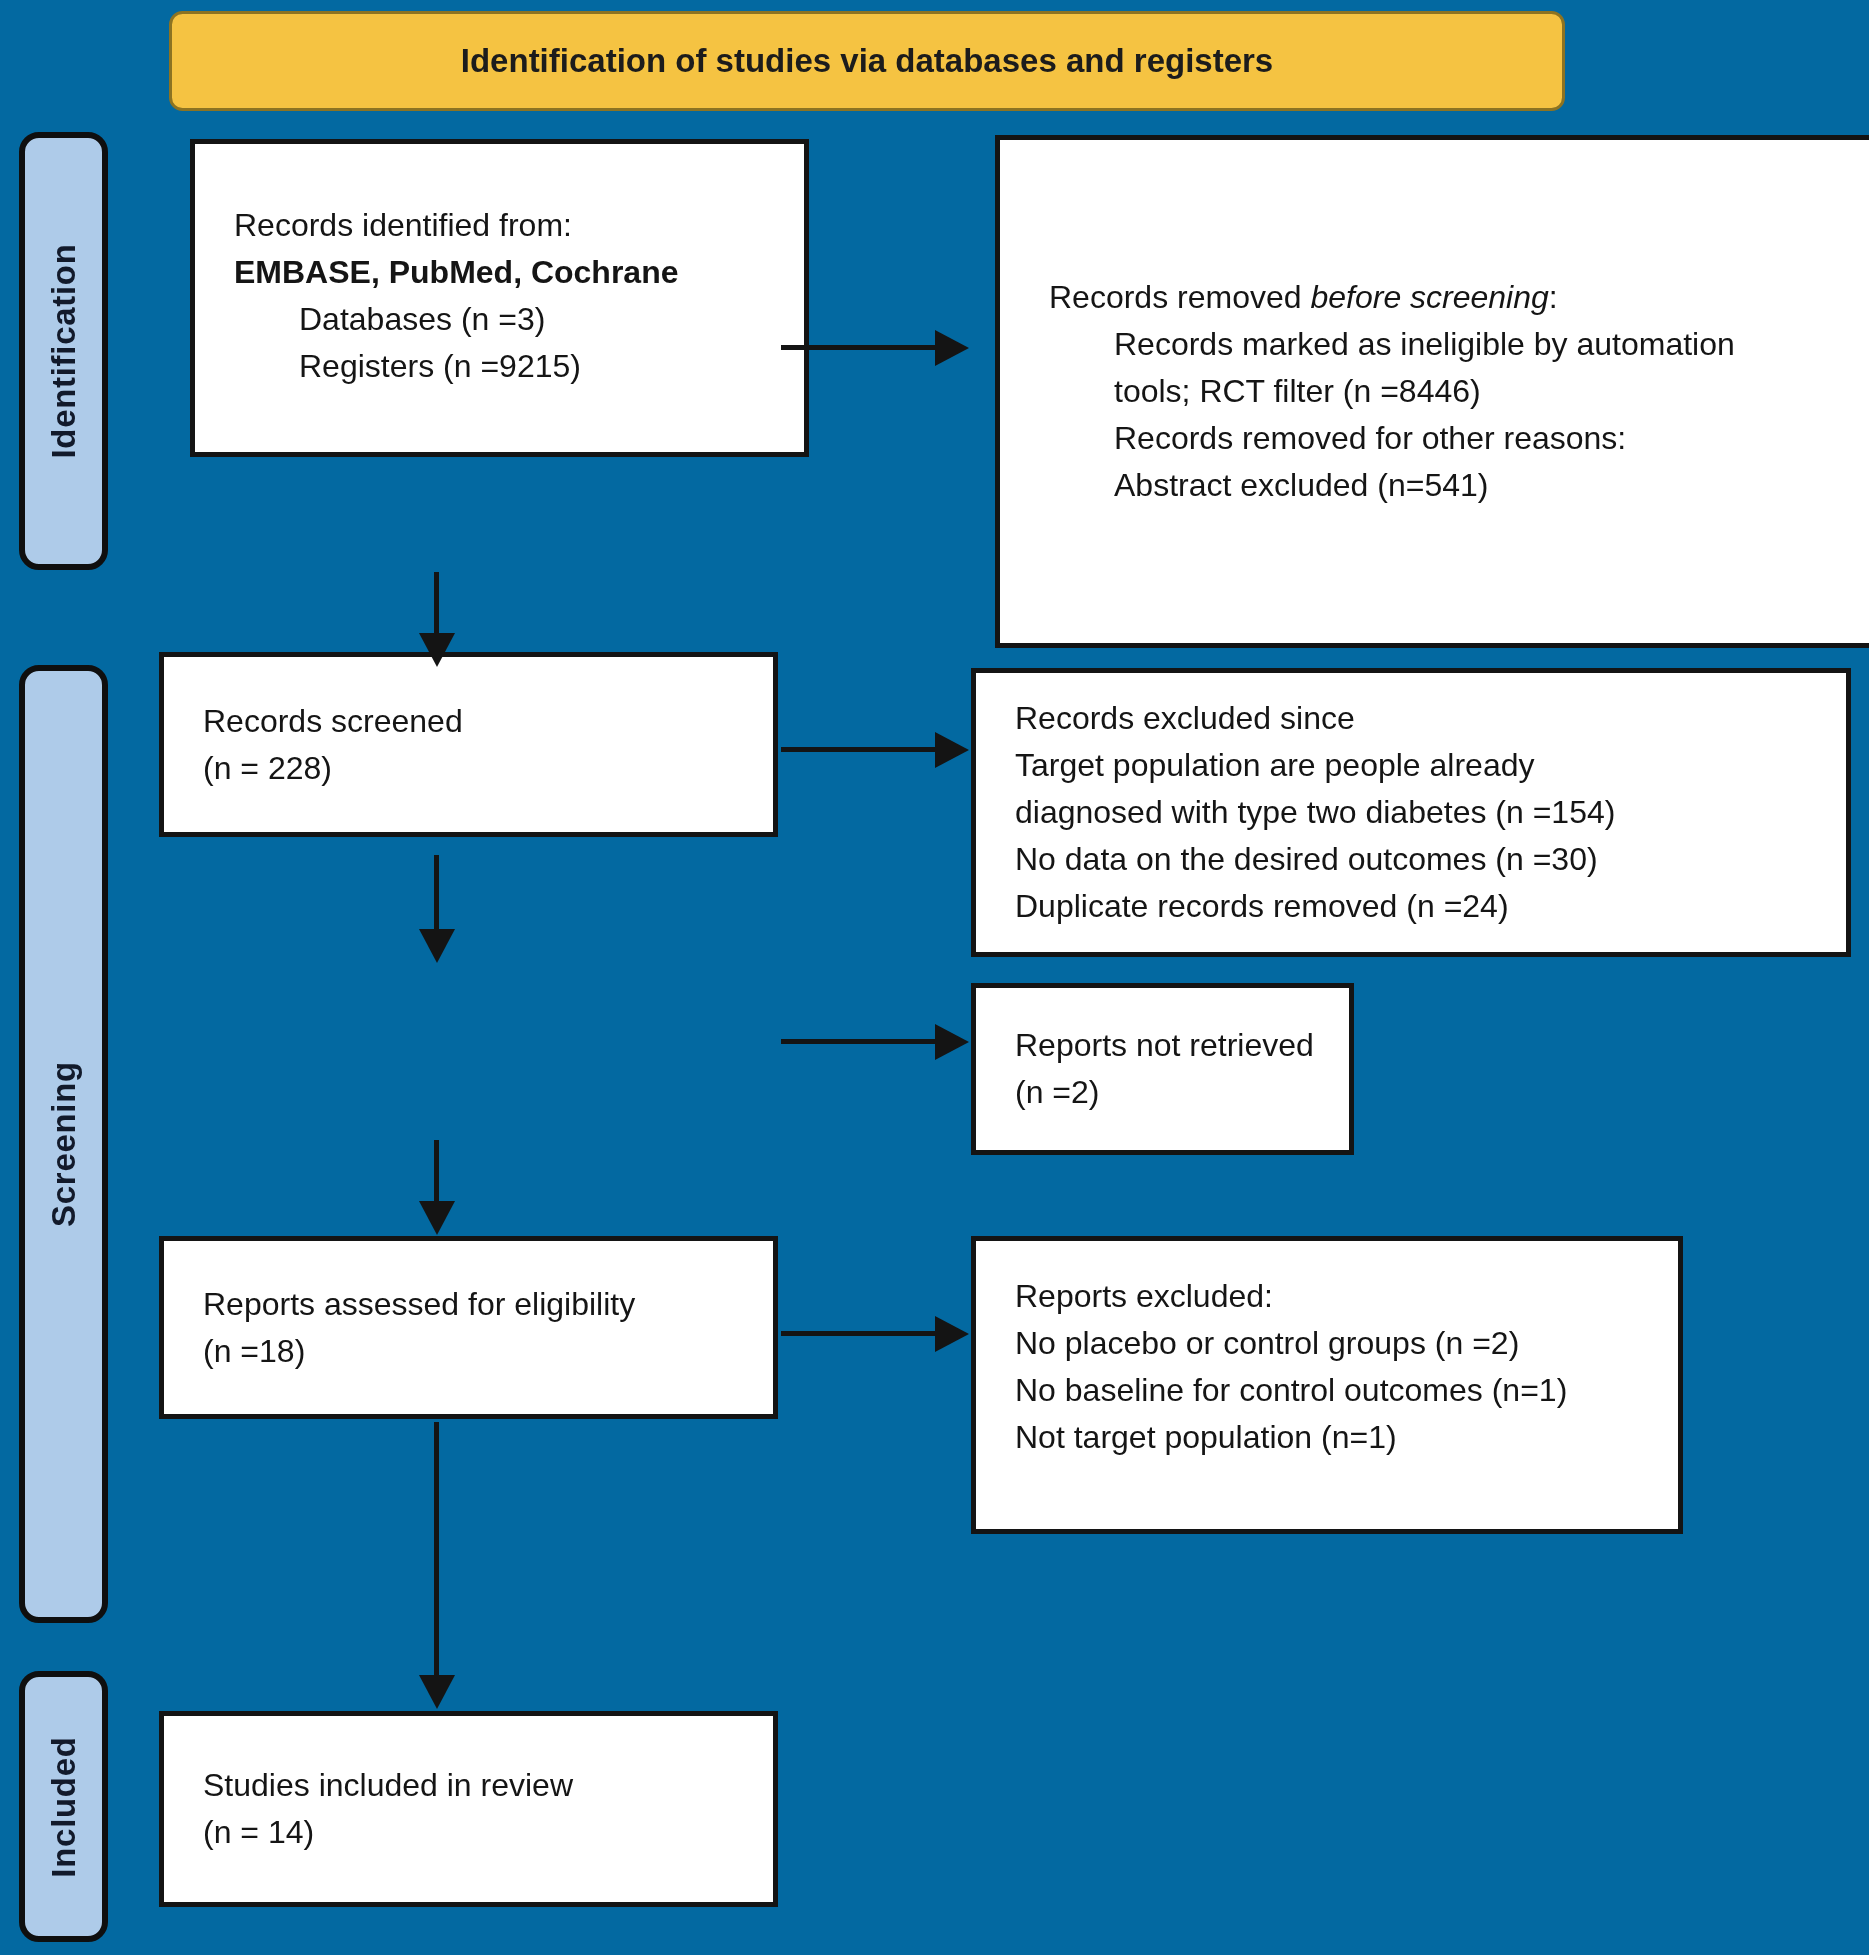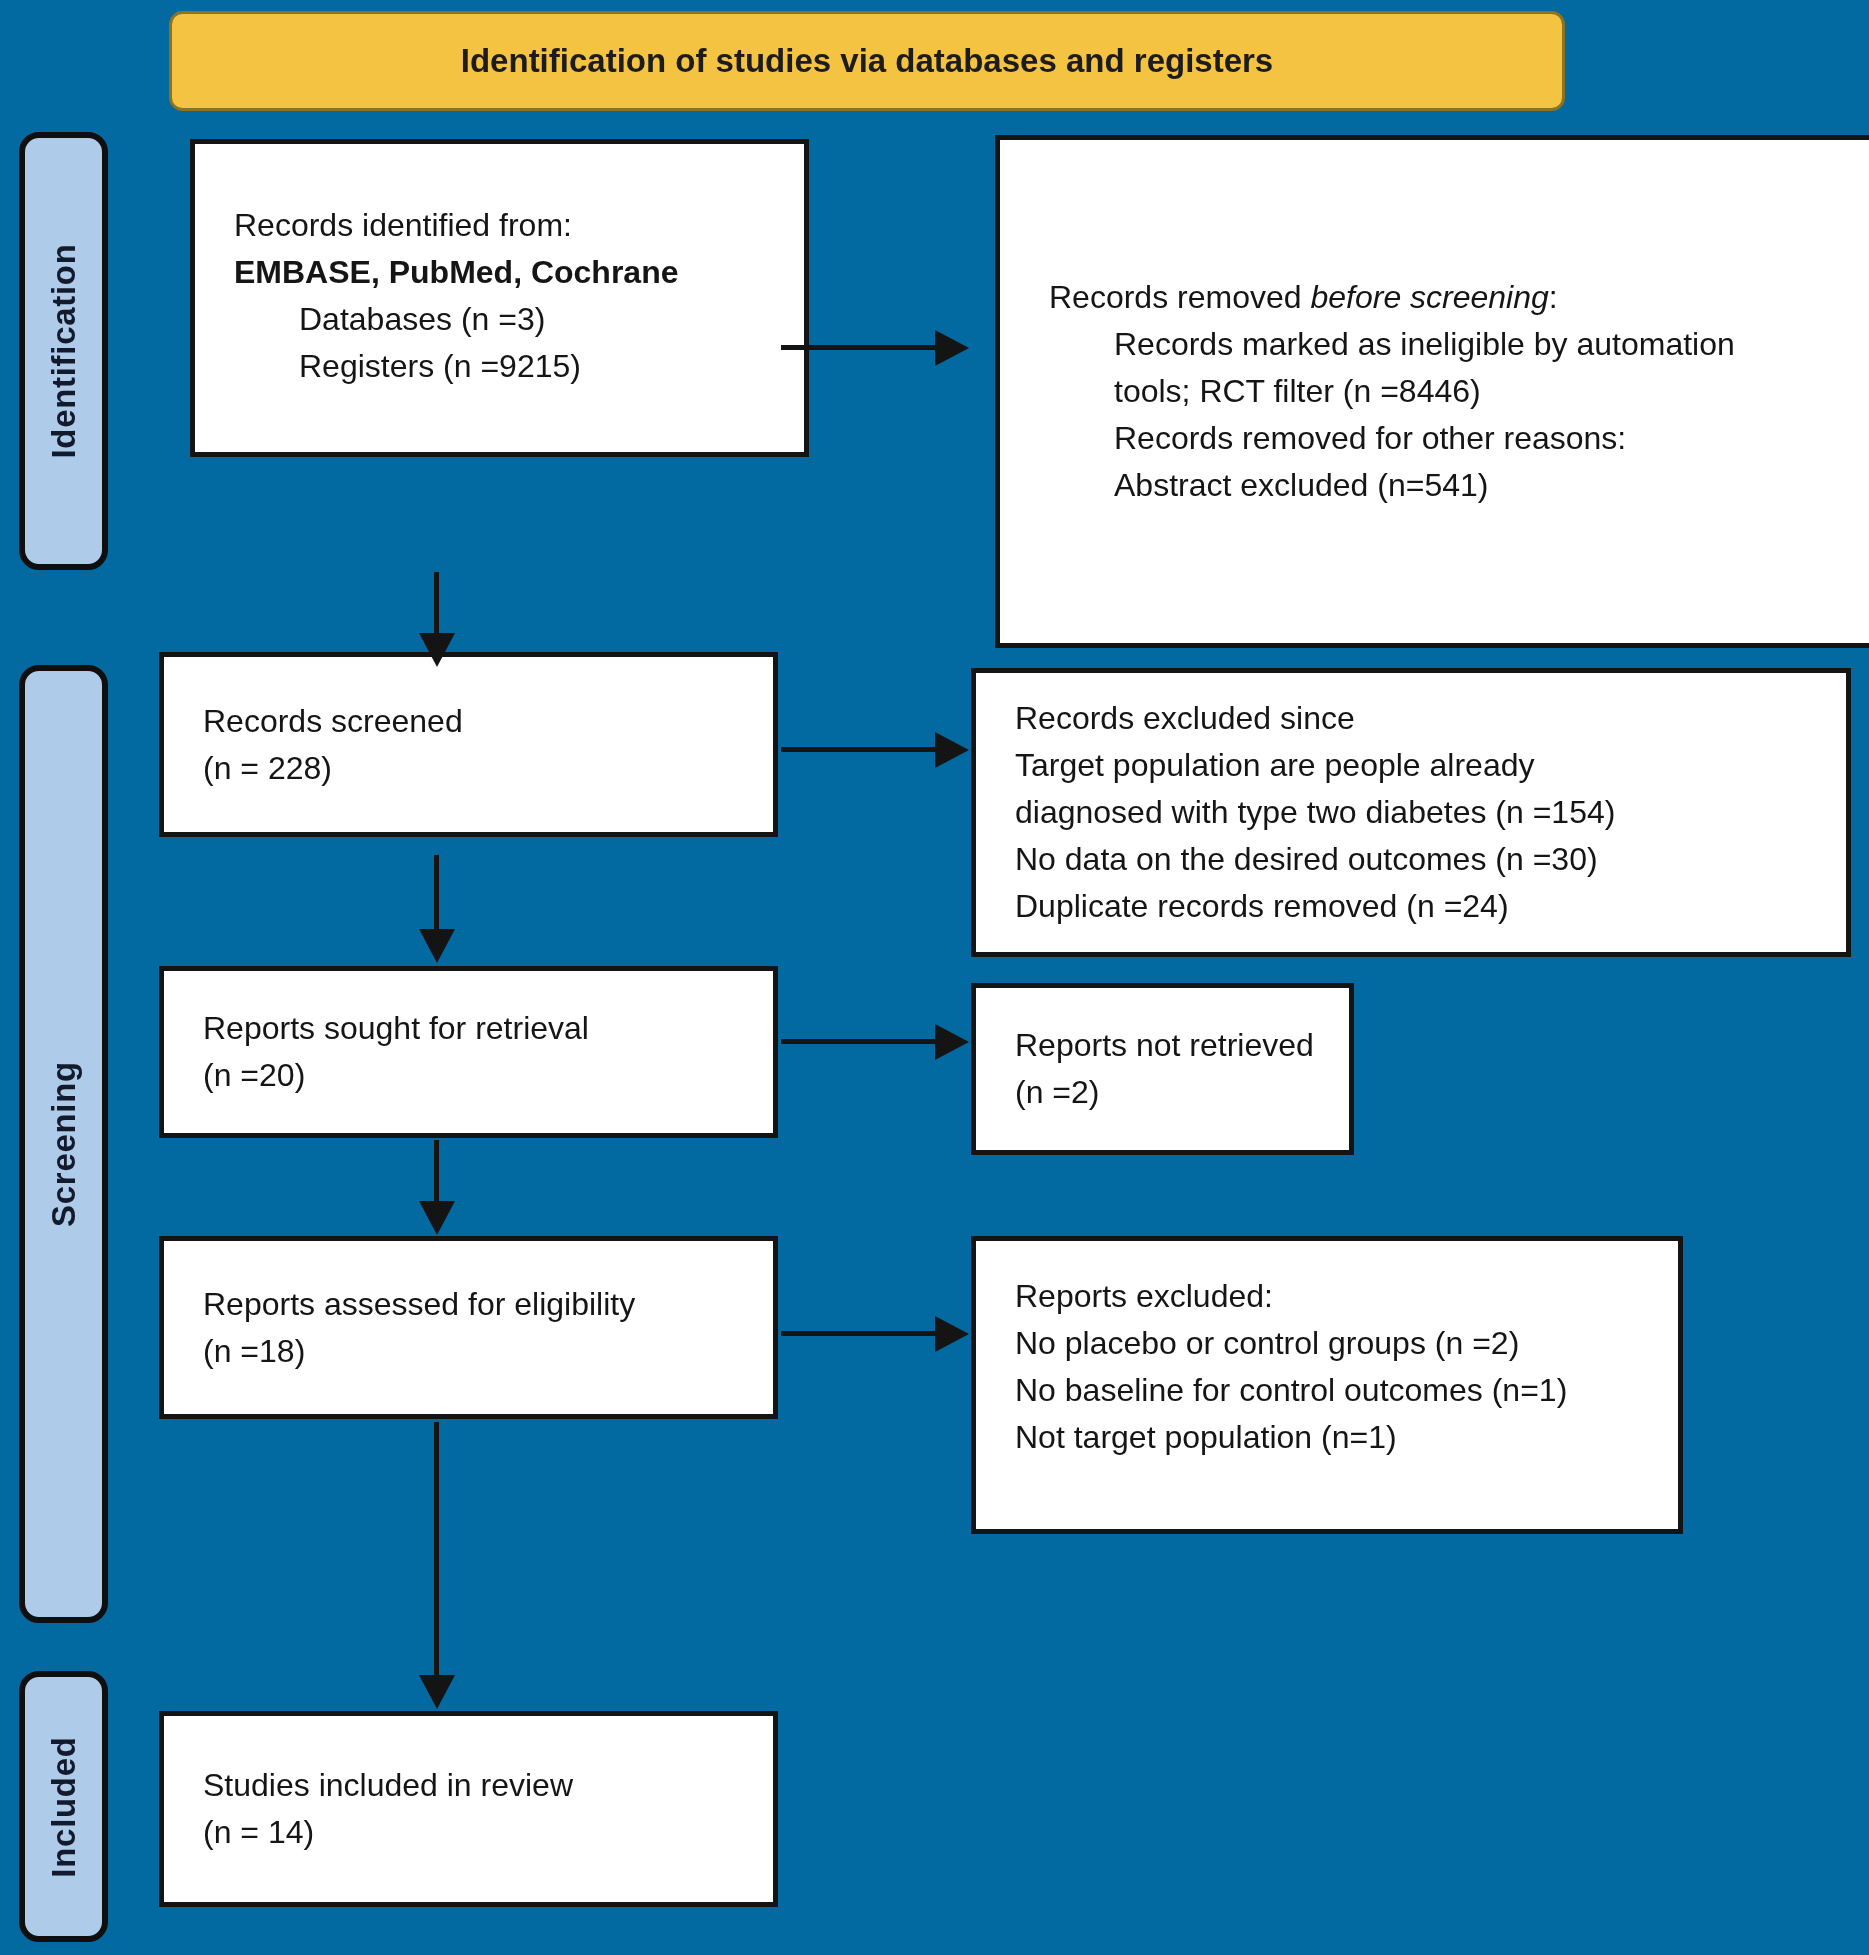--- a/index.html
+++ b/index.html
@@ -101,24 +101,20 @@
   </div>
 
   <div class="box" style="left:971px;top:668px;width:880px;height:289px;padding:0 20px 0 39px;">
     <div class="ln">Records excluded since</div>
     <div class="ln">Target population are people already</div>
     <div class="ln">diagnosed with type two diabetes (n =154)</div>
     <div class="ln">No data on the desired outcomes (n =30)</div>
     <div class="ln">Duplicate records removed (n =24)</div>
   </div>
 
-  <div class="box" style="left:159px;top:966px;width:619px;height:172px;padding:0 20px 0 39px;">
-    <div class="ln">Reports sought for retrieval</div>
-    <div class="ln">(n =20)</div>
-  </div>
 
   <div class="box" style="left:971px;top:983px;width:383px;height:172px;padding:0 6px 0 39px;">
     <div class="ln">Reports not retrieved</div>
     <div class="ln">(n =2)</div>
   </div>
 
   <div class="box" style="left:159px;top:1236px;width:619px;height:183px;padding:0 20px 0 39px;">
     <div class="ln">Reports assessed for eligibility</div>
     <div class="ln">(n =18)</div>
   </div>

